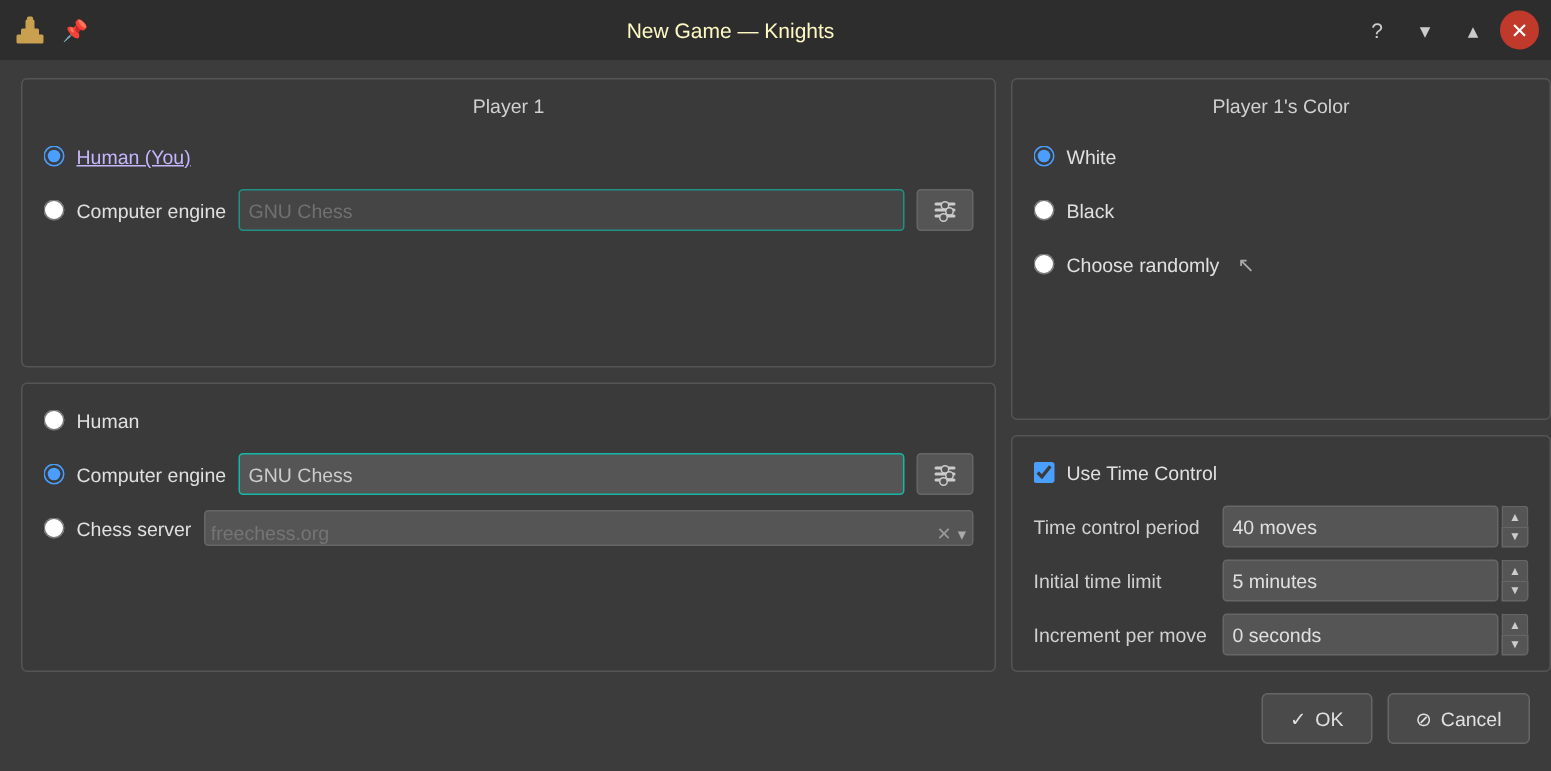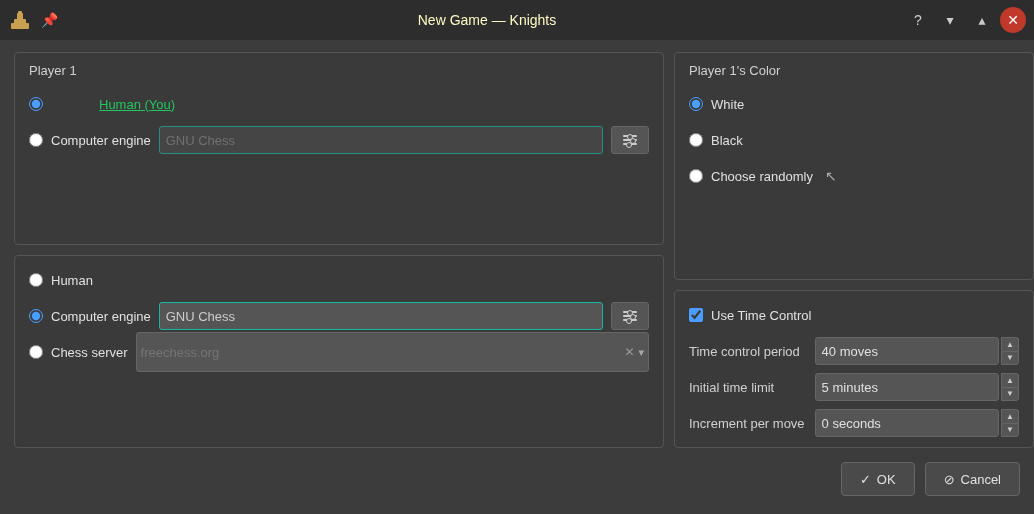--- a/index.html
+++ b/index.html
@@ -74,21 +74,21 @@
     .panel {
       border: 1px solid #555;
       border-radius: 4px;
       background: #3a3a3a;
       padding: 10px 14px;
       display: flex;
       flex-direction: column;
       gap: 8px;
     }
     .panel-title {
-      text-align: left;
+      text-align: center;
       color: #d0d0d0;
       font-size: 13px;
       margin-bottom: 4px;
     }
 
     .left-panels {
       display: flex;
       flex-direction: column;
       gap: 10px;
       flex: 0 0 650px;
@@ -113,23 +113,22 @@
     }
     .radio-row input[type="radio"] {
       accent-color: #4a9eff;
       width: 14px; height: 14px;
       cursor: pointer;
     }
     .radio-label {
       color: #e0e0e0;
     }
     .radio-label.active {
-      color: #22c55e;
+      color: #c4b5fd;
       text-decoration: underline;
-      margin-left: 48px;
     }
 
     
     .combo-row {
       display: flex;
       align-items: center;
       gap: 8px;
     }
     .combo-select {
       flex: 1;
@@ -157,25 +156,25 @@
       display: flex; align-items: center; justify-content: center;
       cursor: pointer;
       color: #ccc;
       font-size: 14px;
     }
 
     
     .server-input-wrap {
       flex: 1;
       display: flex;
-      align-items: center;
+      align-items: flex-end;
       background: #555;
       border: 1px solid #666;
       border-radius: 3px;
-      height: 40px;
+      height: 24px;
       padding: 0 4px;
     }
     .server-input {
       background: transparent;
       border: none;
       color: #888;
       font-size: 13px;
       flex: 1;
       outline: none;
     }

